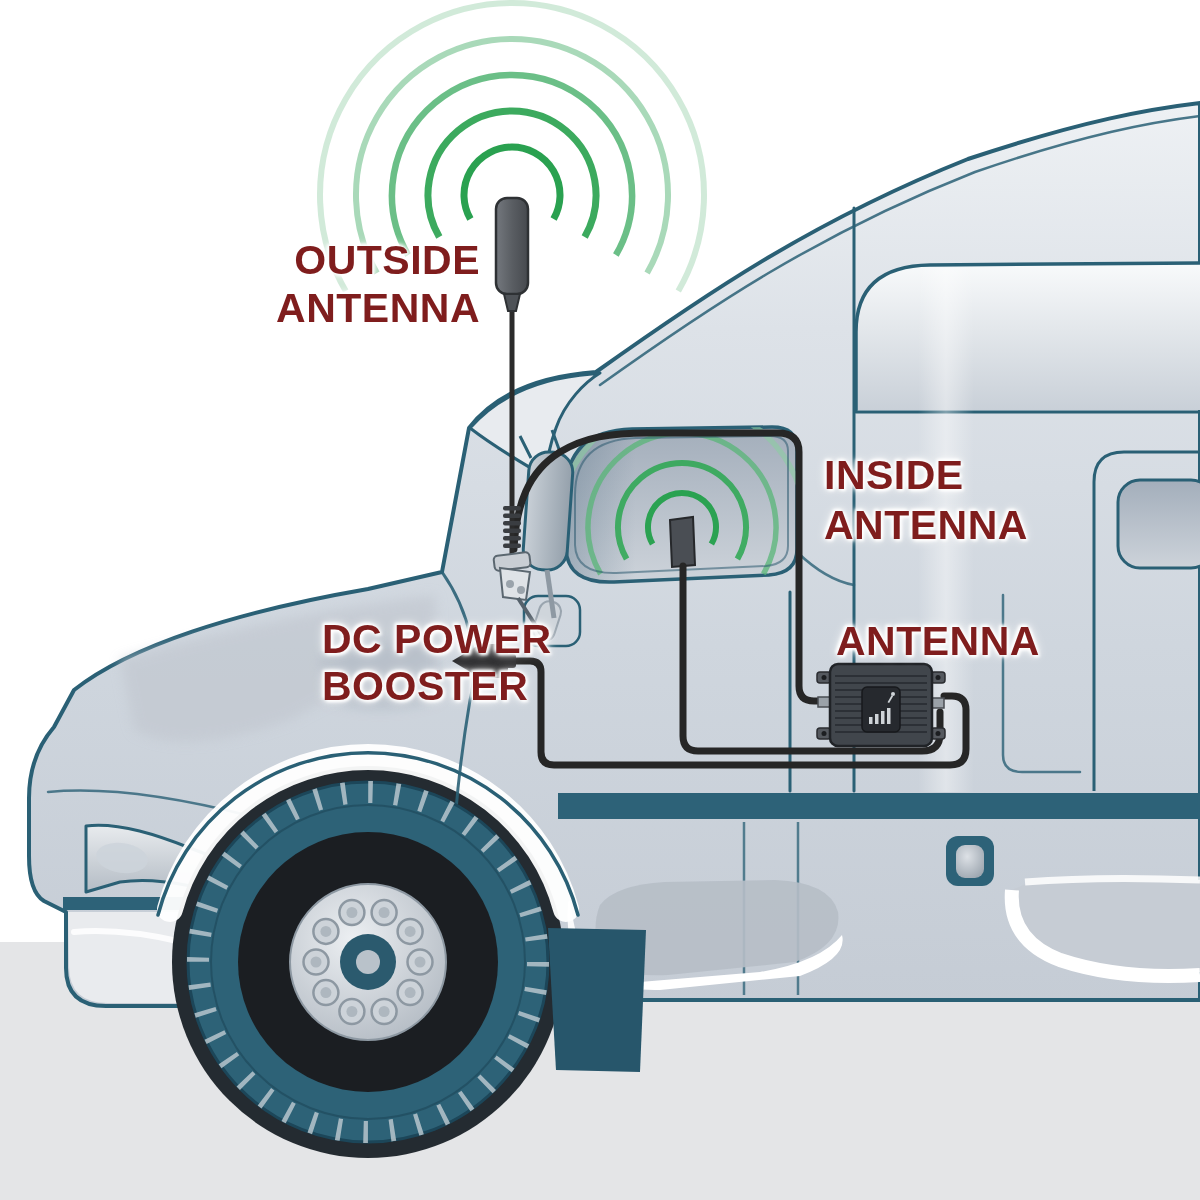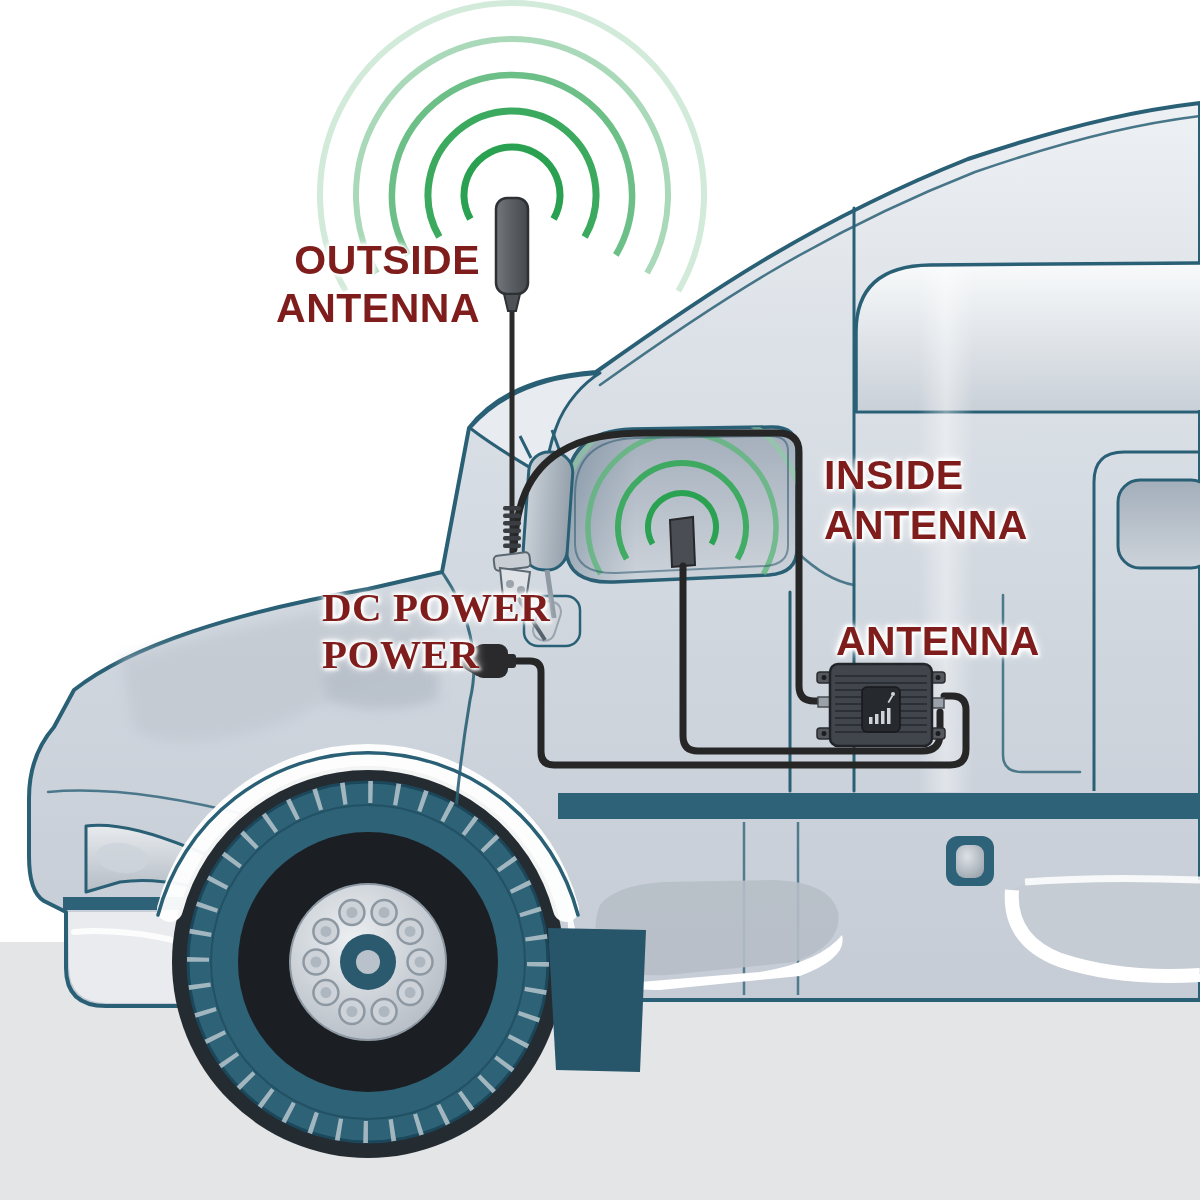--- a/index.html
+++ b/index.html
@@ -6,21 +6,21 @@
   #stage{position:relative;width:1200px;height:1200px;overflow:hidden;background:#fff;
          font-family:"Liberation Sans",sans-serif;}
   #art{position:absolute;left:0;top:0;}
   .lbl{position:absolute;font-weight:bold;font-size:41px;line-height:48px;color:#7f1d1d;
        white-space:nowrap;letter-spacing:.5px;
        text-shadow:0 0 4px #fff,0 0 7px #fff,0 0 12px #fff,2px 2px 3px rgba(255,255,255,.95),
                    -2px -2px 3px rgba(255,255,255,.95);}
   .lbl div{display:block;}
   #lbl-outside{left:258px;top:236px;width:222px;text-align:right;}
   #lbl-inside{left:816px;top:450px;line-height:50px;margin-left:8px;}
-  #lbl-dc{left:322px;top:584px;line-height:47px;font-family:Liberation Serif, serif;}
+  #lbl-dc{left:322px;top:616px;line-height:47px;}
   #lbl-booster{left:836px;top:617px;}
 </style>
 </head>
 <body>
 
 <div id="stage">
 
 <svg id="art" width="1200" height="1200" viewBox="0 0 1200 1200">
   <defs>
     <linearGradient id="bodyGrad" x1="0" y1="0" x2="0" y2="1">
@@ -282,19 +282,19 @@
 <div id="lbl-outside" class="lbl">
   <div>OUTSIDE</div>
   <div>ANTENNA</div>
 </div>
 <div id="lbl-inside" class="lbl">
   <div>INSIDE</div>
   <div>ANTENNA</div>
 </div>
 <div id="lbl-dc" class="lbl">
   <div>DC POWER</div>
-  <div>POWER</div>
+  <div>BOOSTER</div>
 </div>
 <div id="lbl-booster" class="lbl">
   <div>ANTENNA</div>
 </div>
 
 </div>
 
 </body></html>

